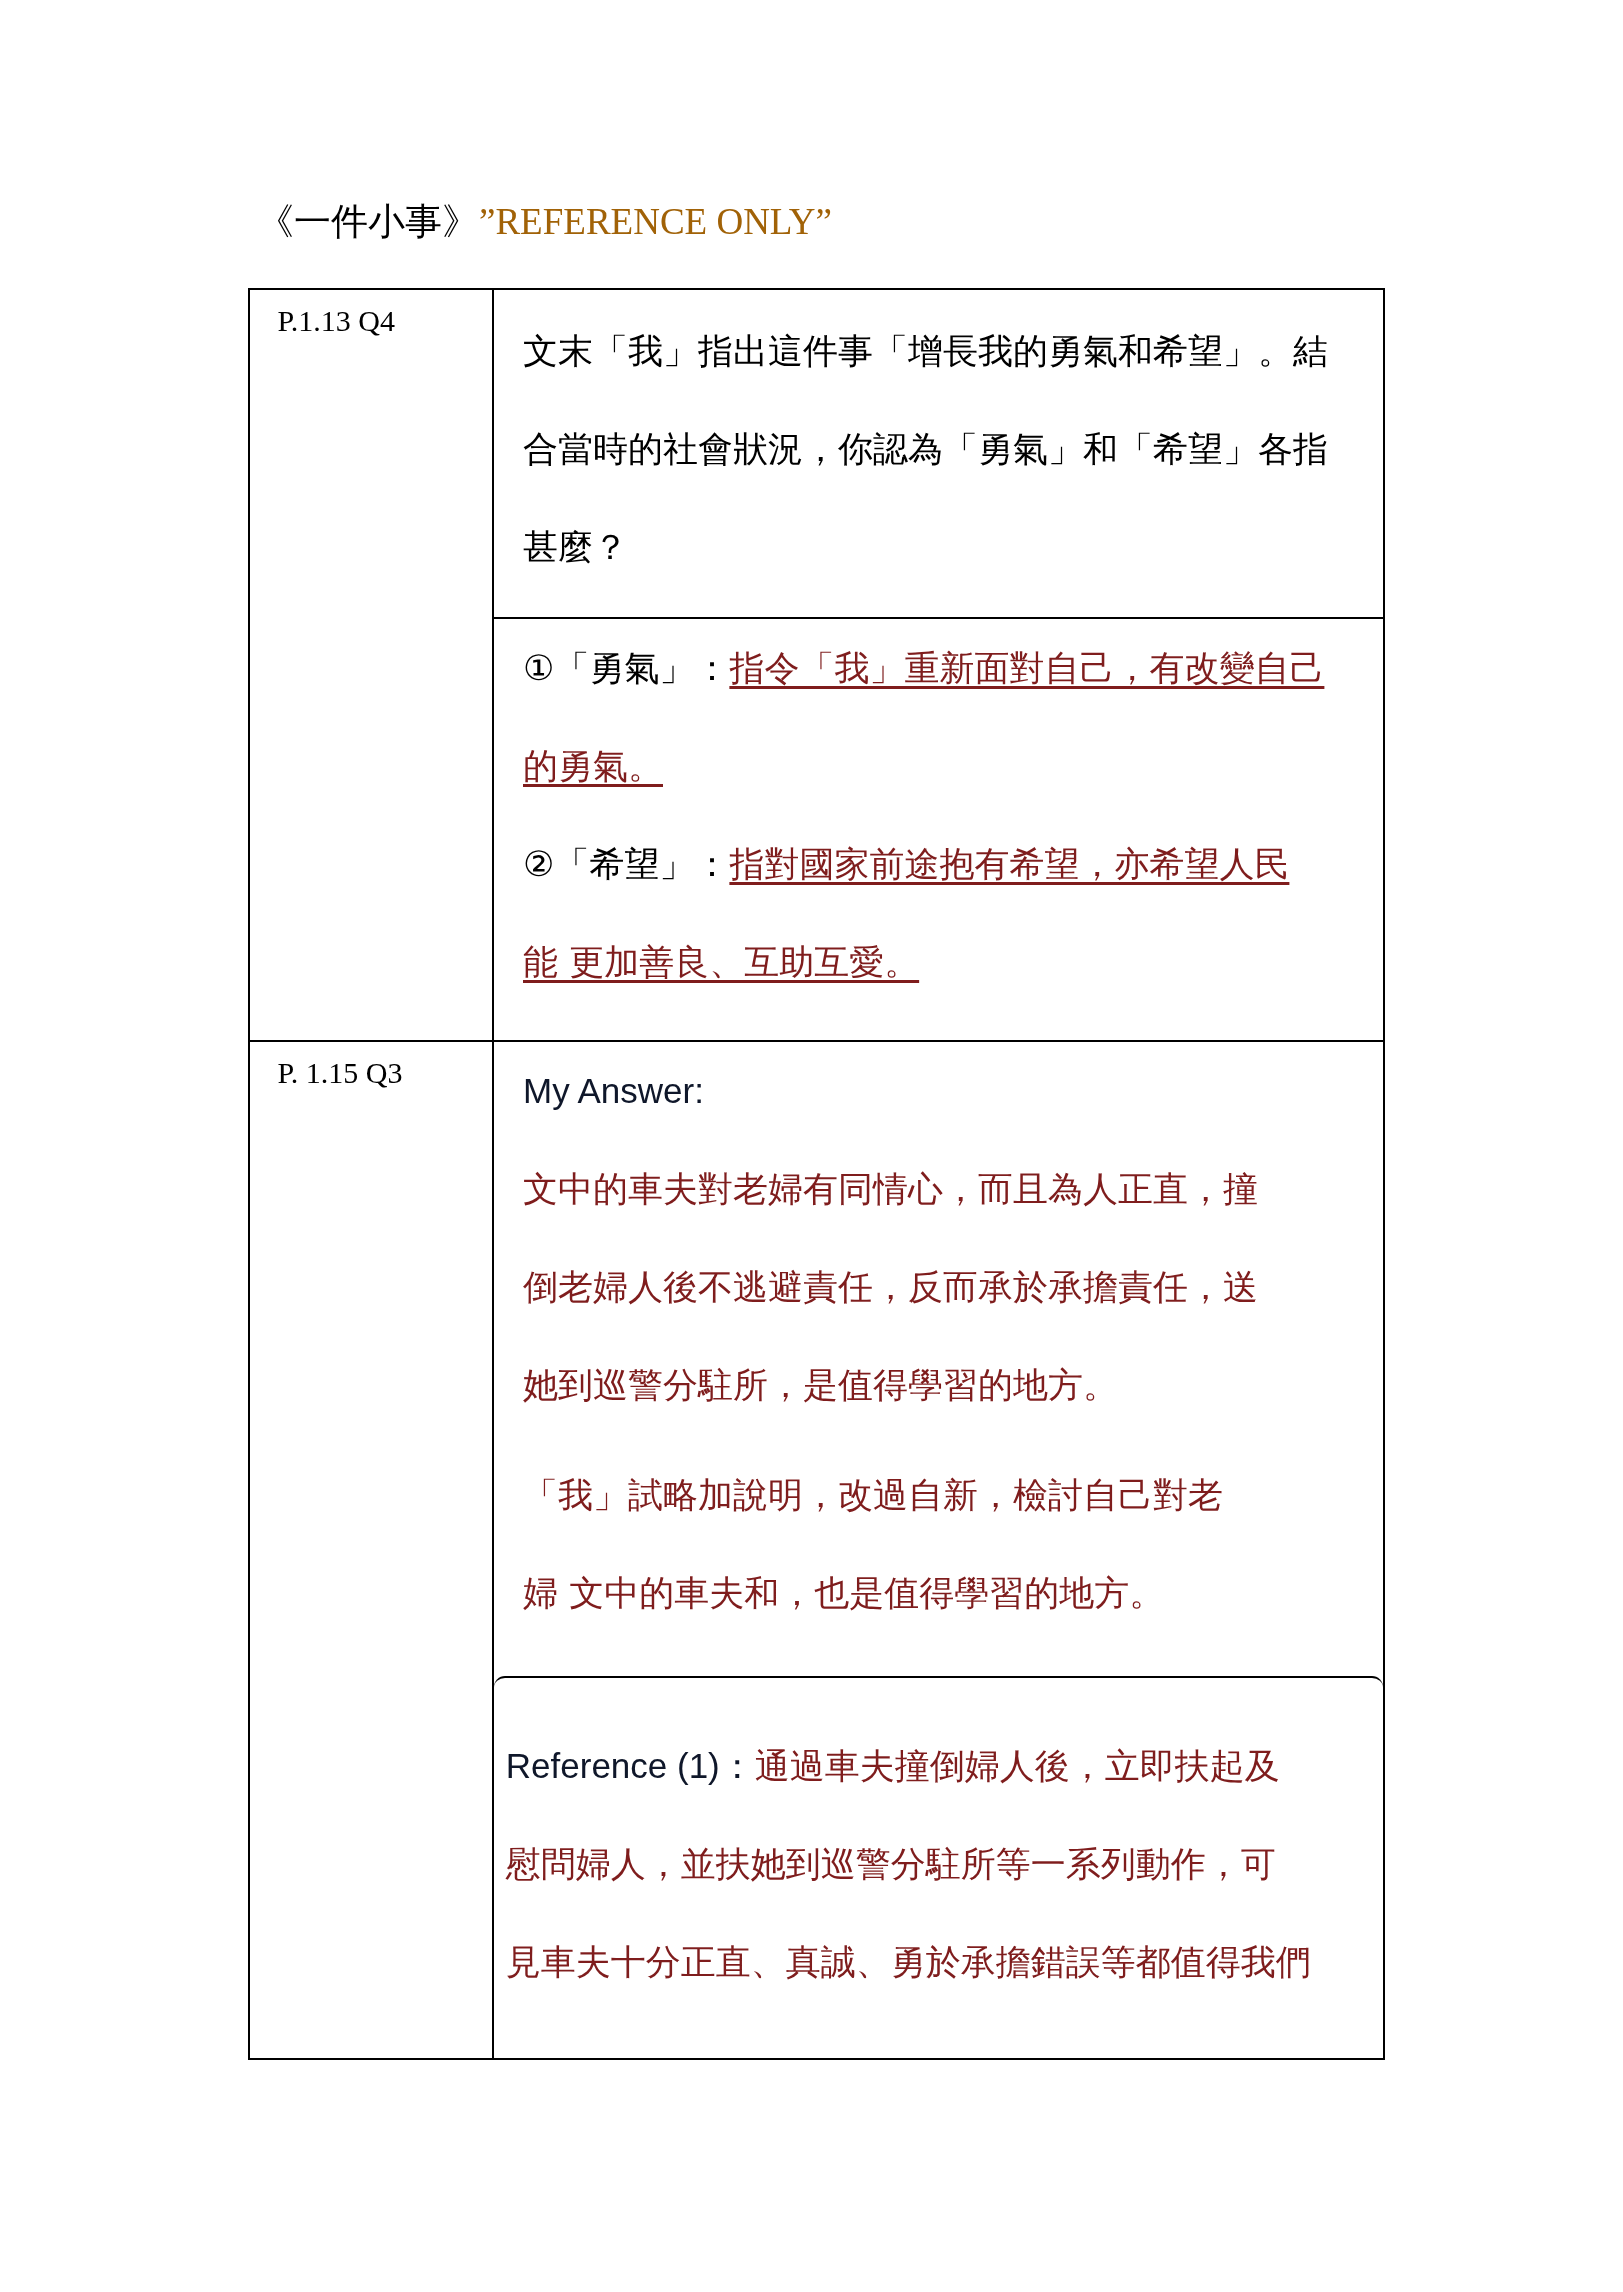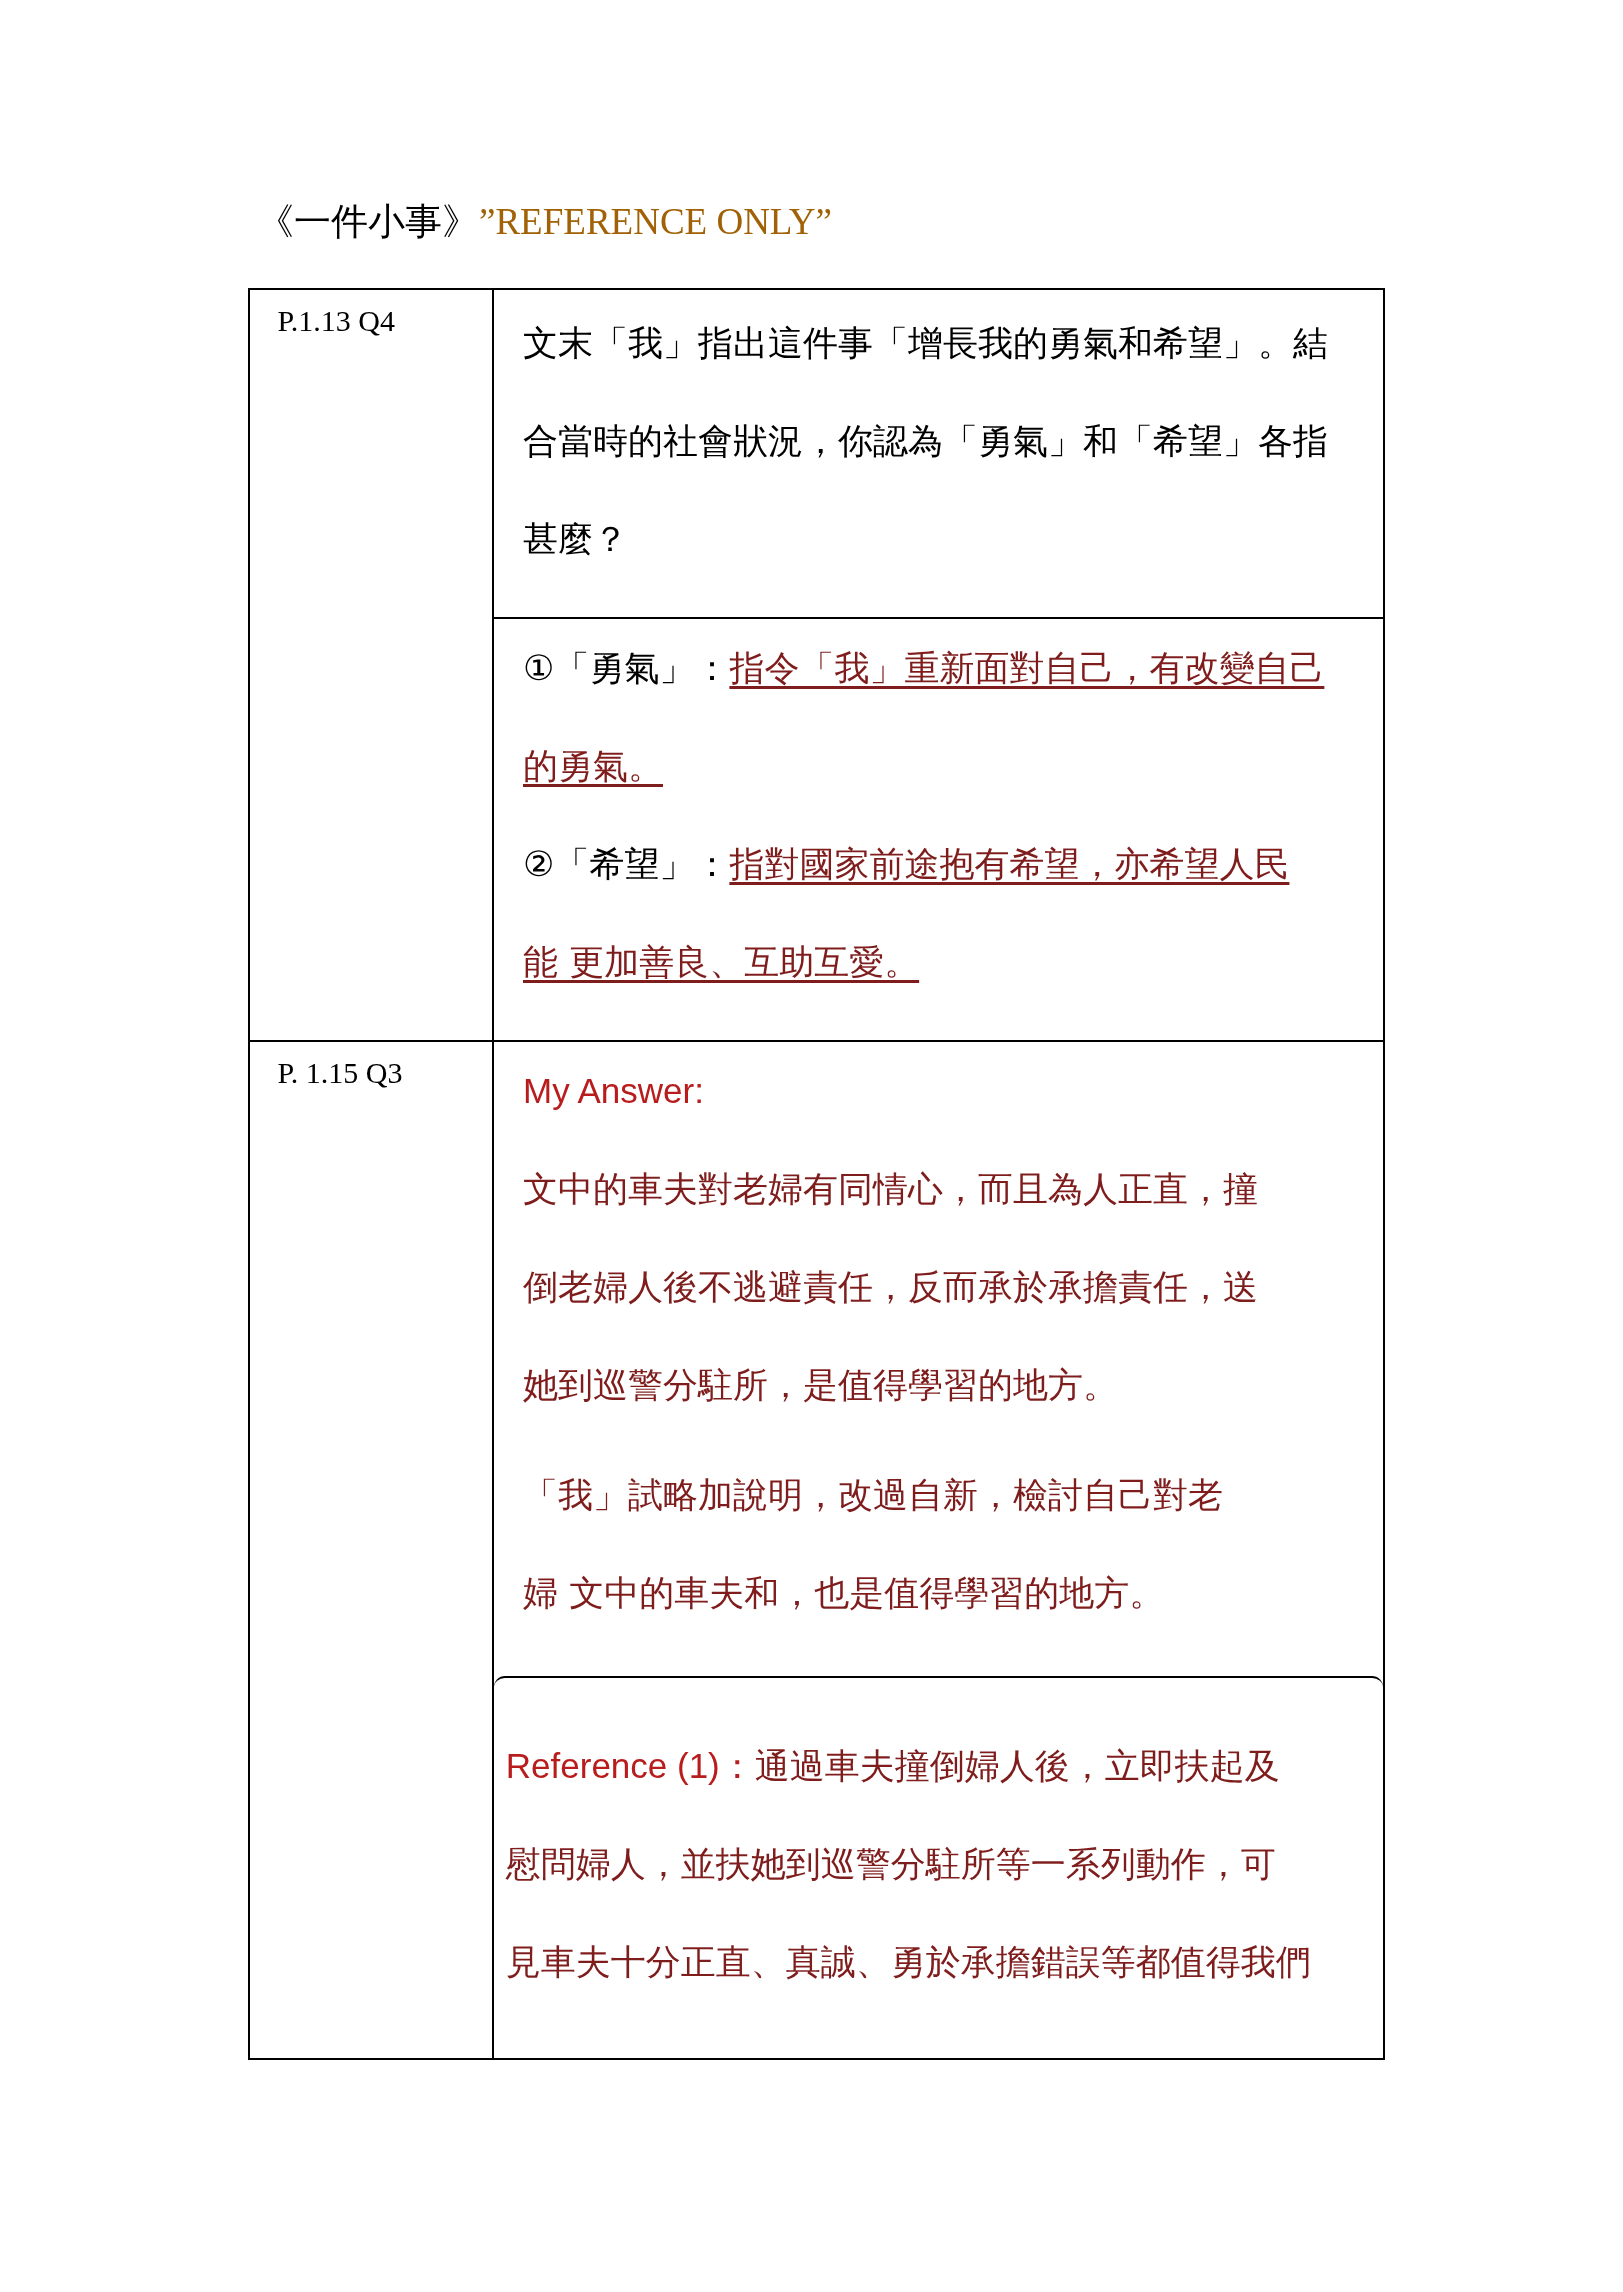--- a/index.html
+++ b/index.html
@@ -9,23 +9,23 @@
   .title .ref { color: #a16207; font-family: Liberation Serif, serif; }
   .tbl { position: absolute; left: 248px; top: 288px; width: 1137px; border: 2.9px solid #000; box-sizing: border-box; }
   .row { display: flex; border-top: 2.9px solid #000; }
   .row:first-child { border-top: none; }
   .label { width: 244px; flex: none; border-right: 2.9px solid #000; box-sizing: border-box;
            font-family: "Liberation Serif", serif; font-size: 30px; padding: 13.7px 0 0 27.4px; }
   .content { flex: 1; display: flex; flex-direction: column; }
   .cell { padding: 0 29px 0 29px; font-size: 35px; line-height: 98px; box-sizing: border-box; }
   .cell + .cell { border-top: 2.9px solid #000; }
   .purple { color: #7f1d1d; }
-  .blue { color: #b91c1c; font-family: "Liberation Sans", sans-serif; }
+  .blue { color: #0f172a; font-family: "Liberation Sans", sans-serif; }
   .u { text-decoration: underline; text-decoration-thickness: 2.9px; text-underline-offset: 5.9px; }
-  .q4q { height: 327px; padding-top: 4px; }
+  .q4q { height: 327px; padding-top: 12px; }
   .q4a { height: 423px; }
   .q3q { height: 225px; }
   .q3a { height: 634px; }
   .q3r { height: 382px; padding-left: 11.8px; padding-top: 39px; border-radius: 11px; }
   .line { display: block; }
   .gap { display: block; height: 11.8px; }
 </style>
 </head>
 <body>
 

